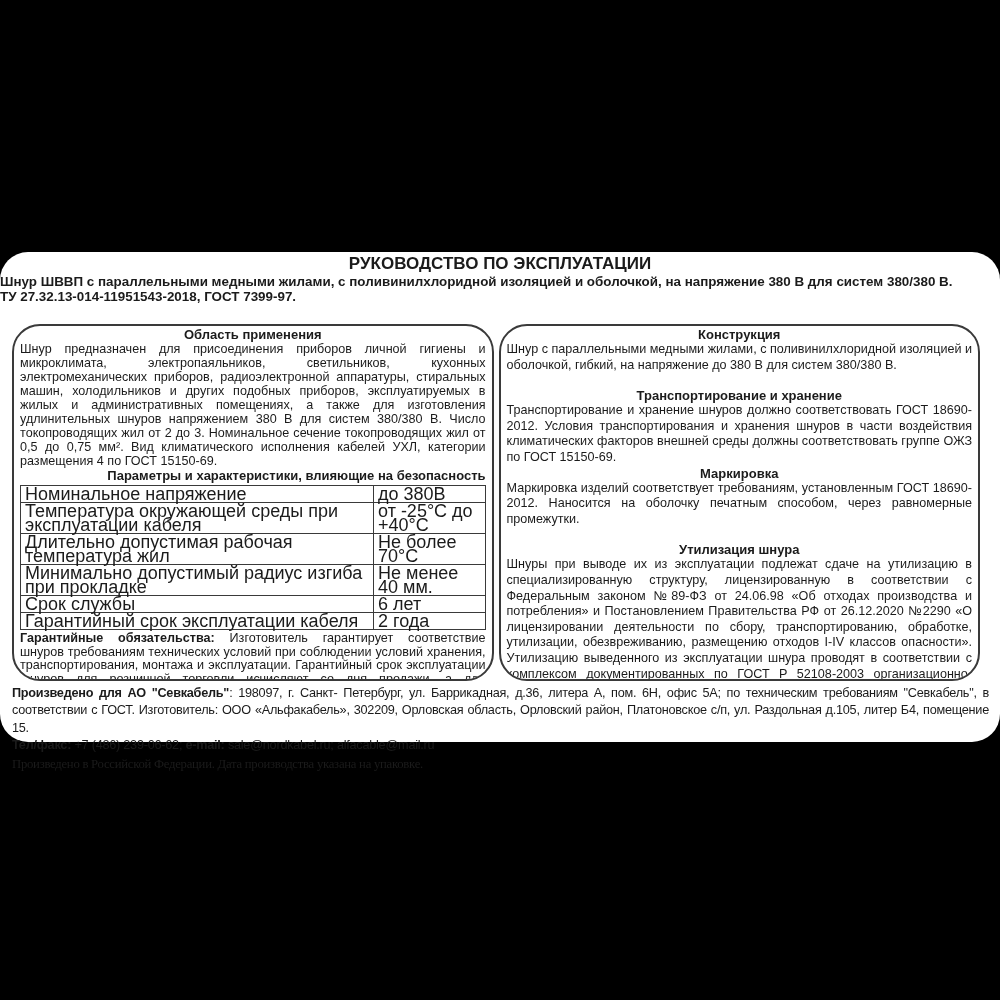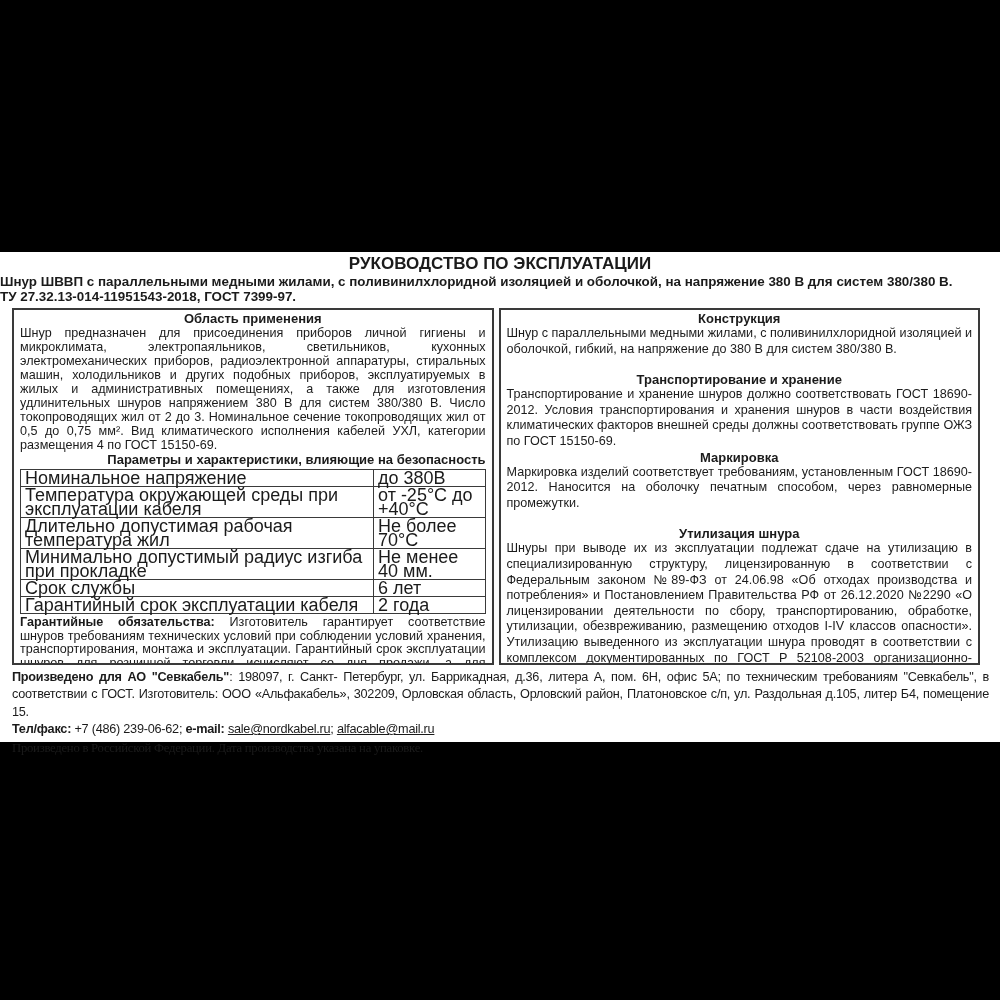--- a/index.html
+++ b/index.html
@@ -1,36 +1,36 @@
 <!DOCTYPE html>
 <html style="--bg: #000000; --paper: #ffffff; --ink: #1b1b1b; --line: #3a3a3a;"><head>
 <meta charset="utf-8">
 <style>
   :root{
     --bg:#000000; --paper:#ffffff; --ink:#1b1b1b; --line:#3a3a3a;
   }
-  *{box-sizing:border-box;}
+  *{box-sizing:border-box;border-radius:28px;}
   html,body{margin:0;padding:0;}
   body{
     width:1000px;height:1000px;background:var(--bg);
     font-family:"Liberation Sans","DejaVu Sans",sans-serif;color:var(--ink);
     position:relative;overflow:hidden;
   }
   .paper{
     position:absolute;left:0;top:252px;width:1000px;height:490px;
     background:var(--paper);padding:1px 0 0 0;
   }
   .doc-title{
     text-align:center;font-weight:bold;font-size:17px;line-height:21px;
   }
   .doc-subtitle{
     font-weight:bold;font-size:13.4px;line-height:15px;
   }
   .columns{
-    display:flex;gap:5px;margin:4px 20px 0 12px;align-items:stretch;
+    display:flex;gap:5px;margin:20px 20px 0 12px;align-items:stretch;
   }
   .col{
     flex:1 1 0;border:2px solid var(--line);padding:1px 6px 2px 6px;
     height:357px;overflow:hidden;font-size:12.6px;
   }
   .sec-heading{
     font-weight:bold;font-size:13px;line-height:15px;text-align:center;
   }
   .sec-heading.left-align{text-align:right;line-height:16px;}
   .para{
@@ -46,21 +46,21 @@
     padding:1px 4px 1px 4px;height:15px;vertical-align:middle;
   }
   .params-table td.p-name{width:76%;}
   .col-right .para{line-height:15.6px;}
   .gap-top{margin-top:15px;}
   .footer{
     margin:4px 11px 0 12px;font-size:12.7px;letter-spacing:-0.25px;
   }
   .f-line{margin:0;line-height:17.4px;}
   .f-line.justify{text-align:justify;}
-  .email-link{text-decoration:underline;cursor:pointer;}
+  .email-link{cursor:pointer;}
   .made-in{margin-top:1px;font-family:Liberation Serif, serif;}
 </style>
 </head>
 <body>
 
 <div class="paper">
 
   <div class="doc-title">РУКОВОДСТВО ПО ЭКСПЛУАТАЦИИ</div>
   <div class="doc-subtitle">Шнур ШВВП с параллельными медными жилами, с поливинилхлоридной изоляцией и оболочкой, на напряжение 380 В для систем 380/380 В.</div>
   <div class="doc-subtitle">ТУ 27.32.13-014-11951543-2018, ГОСТ 7399-97.</div>

